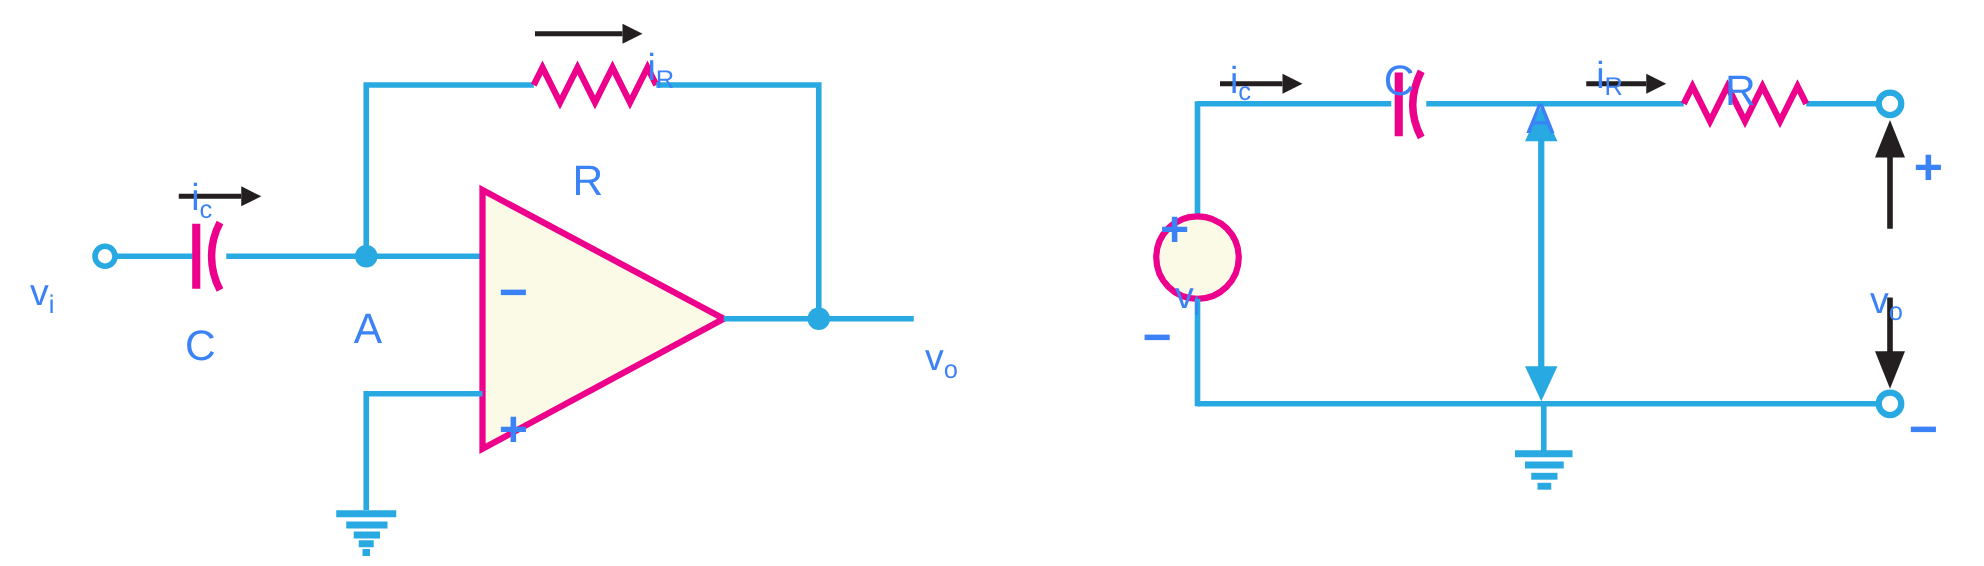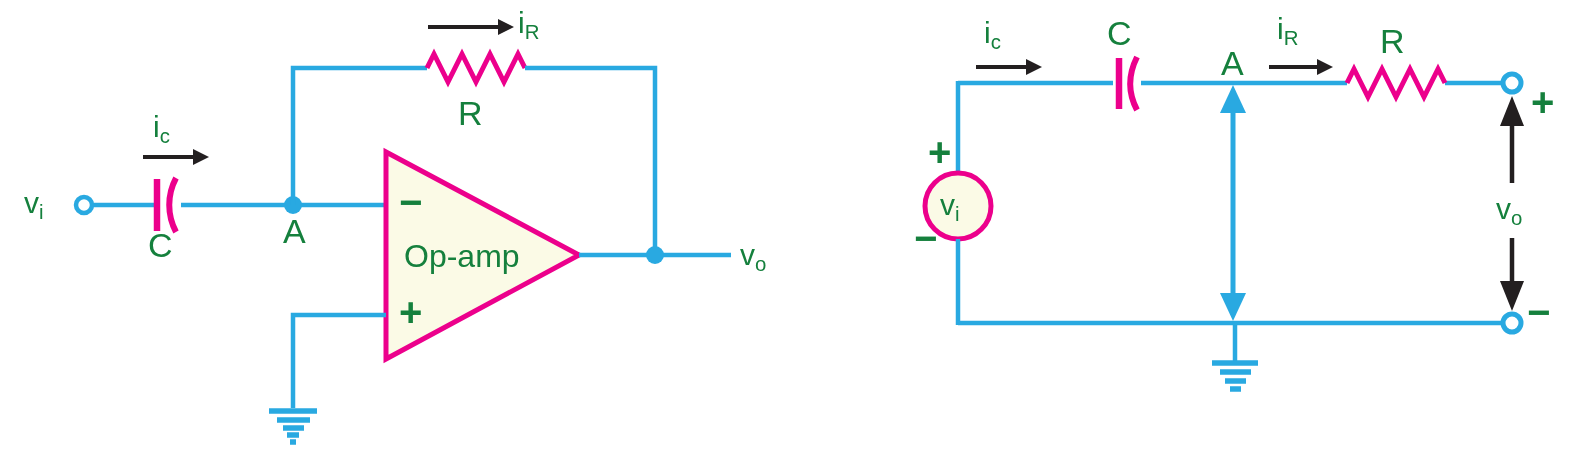--- a/index.html
+++ b/index.html
@@ -9,22 +9,23 @@
     background:#ffffff;
     font-family:"Liberation Sans", sans-serif;
     color:#231f20;
     overflow:hidden;
   }
   #artwork{position:absolute;left:0;top:0;}
   .lbl{
     position:absolute;
     line-height:1;
     font-size:30px;
-    color:#15803d;
+    color:#3b82f6;
     white-space:nowrap;
+    margin-top:32px;
   }
   .lbl sub{
     font-size:0.68em;
     vertical-align:-0.30em;
     line-height:1;
   }
   .big{font-size:34px;}
   .sign{font-size:40px;font-weight:600;}
   .opamp-name{font-size:32px;}
 </style>
@@ -140,21 +141,20 @@
   <div class="lbl big" style="left:148px;top:228px">C</div>
 
   <div class="lbl big" style="left:283px;top:214px">A</div>
 
   <div class="lbl" style="left:518px;top:8px"><span>i</span><sub>R</sub></div>
 
   <div class="lbl big" style="left:458px;top:96px">R</div>
 
   <div class="lbl sign" style="left:399px;top:182px">−</div>
 
-  <div class="lbl opamp-name" style="left:404px;top:240px">Op-amp</div>
 
   <div class="lbl sign" style="left:399px;top:292px">+</div>
 
   <div class="lbl" style="left:740px;top:240px"><span>v</span><sub>o</sub></div>
 
   <div class="lbl sign" style="left:928px;top:132px">+</div>
 
   <div class="lbl" style="left:940px;top:190px"><span>v</span><sub>i</sub></div>
 
   <div class="lbl sign" style="left:914px;top:218px">−</div>

